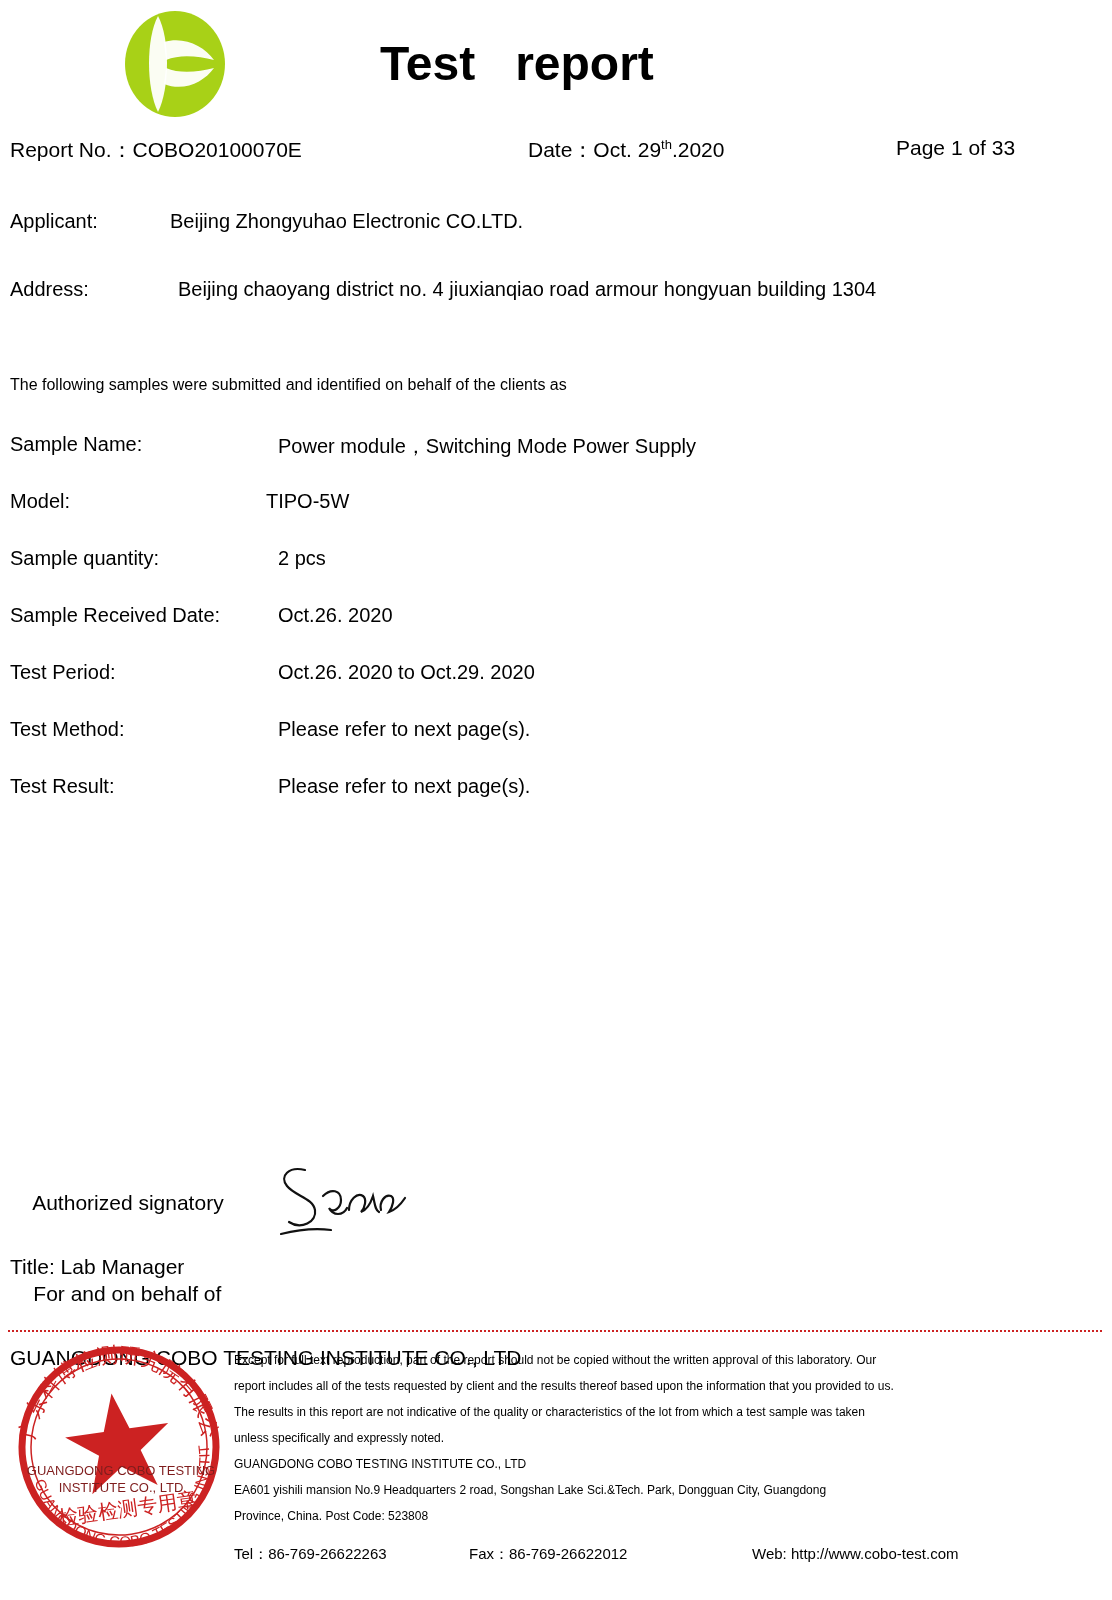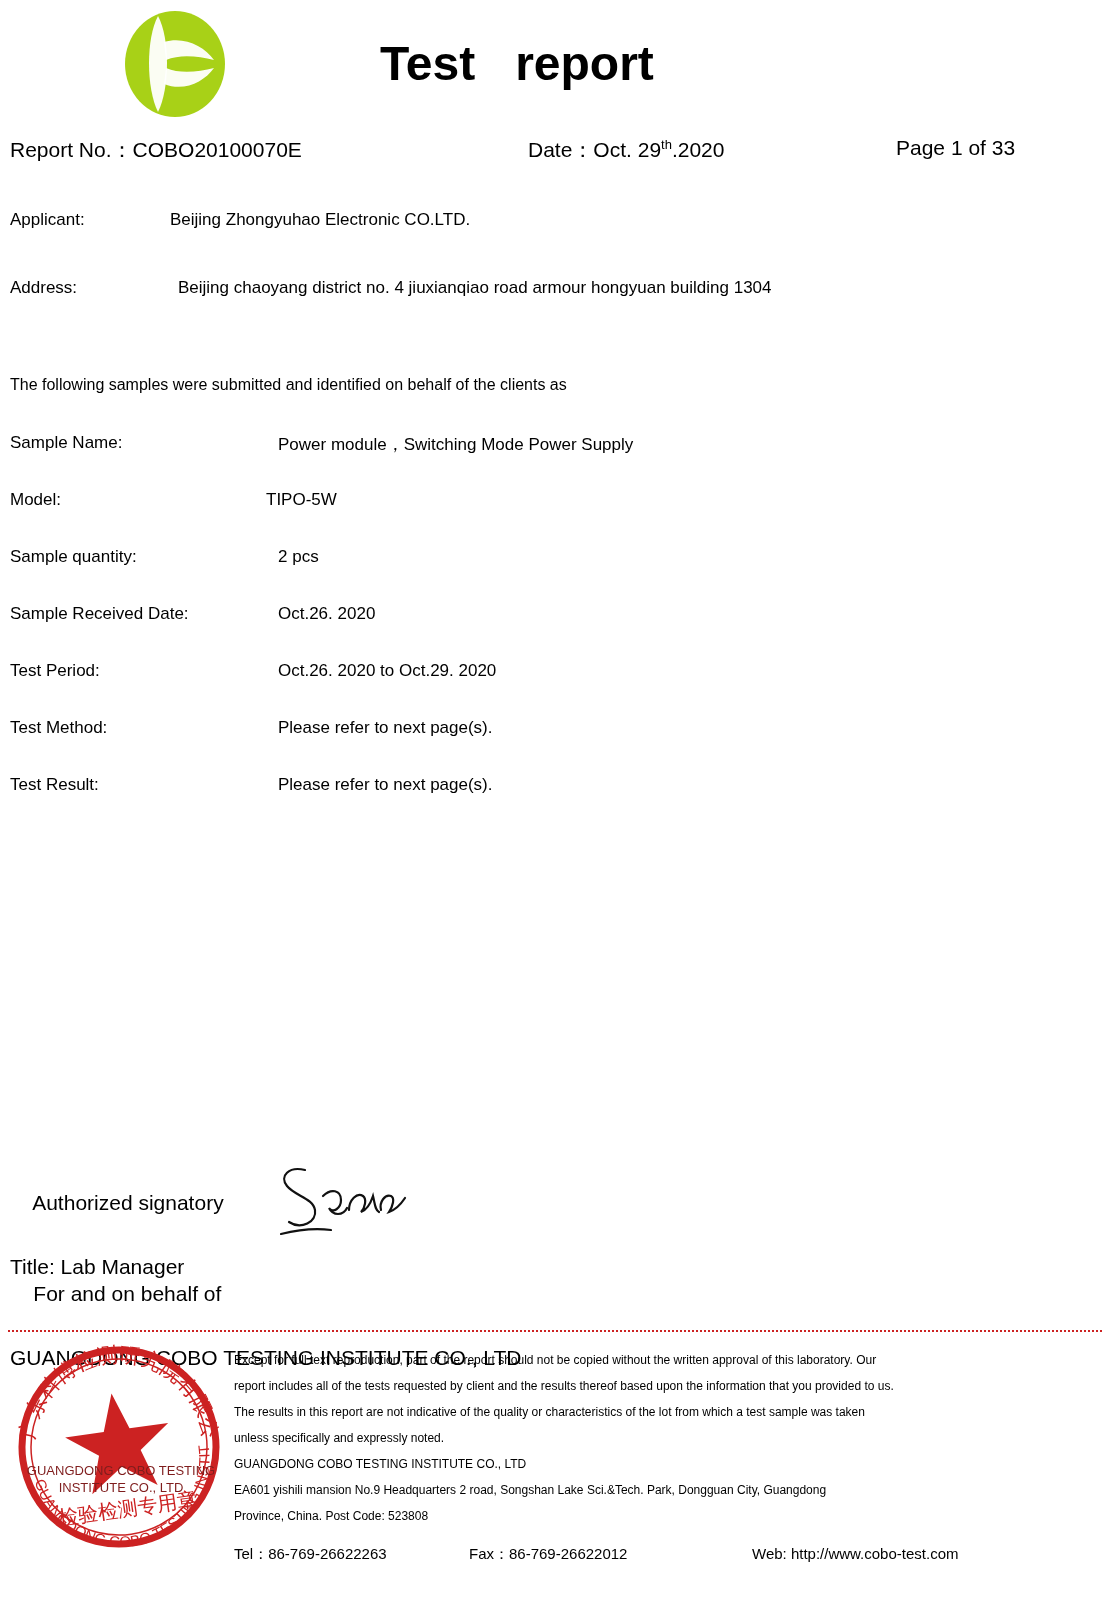--- a/index.html
+++ b/index.html
@@ -74,21 +74,21 @@
   .meta-page {
     position: absolute;
     left: 886px;
     top: 0px;
     white-space: pre;
   }
 
   
   .field {
     position: absolute;
-    font-size: 17px;
+    font-size: 20px;
     white-space: pre;
   }
   .field .label { position: absolute; left: 0; top: 0; }
   .field .value { position: absolute; top: 0; }
 
   .applicant { left: 10px; top: 210px; width: 1090px; }
   .applicant .value { left: 160px; }
 
   .address { left: 10px; top: 278px; width: 1090px; }
   .address .value { left: 160px; margin-left: 8px; }

